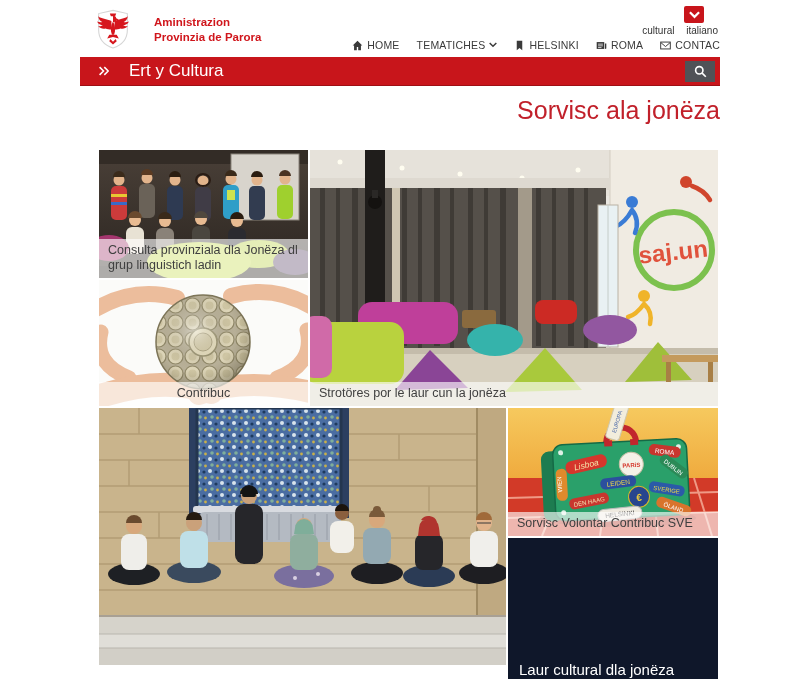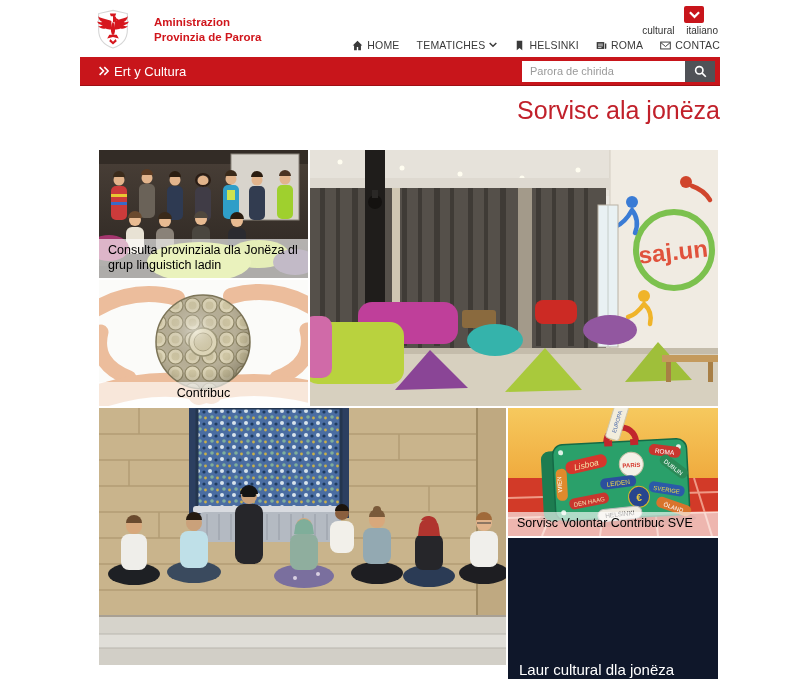--- a/index.html
+++ b/index.html
@@ -13,33 +13,33 @@
   .brand-text { font-size:11.5px; font-weight:bold; color:#d0161c; line-height:1.3; }
   .lang-toggle { position:absolute; right:16px; top:6px; width:20px; height:17px; background:#c8151b; border:0; border-radius:2px; cursor:pointer; display:flex; align-items:center; justify-content:center; }
   .lang-links { position:absolute; right:2px; top:25px; font-size:10px; color:#333; }
   .lang-links a { color:#333; text-decoration:none; margin-left:9px; }
   .mainnav { position:absolute; right:0; top:39px; display:flex; gap:17px; align-items:center; font-size:10.5px; color:#3a3a3a; letter-spacing:0.2px; }
   .mainnav .nav-item { display:flex; align-items:center; gap:4px; cursor:pointer; white-space:nowrap; }
   .icon-s { width:11px; height:11px; display:block; }
 
   
   .redbar { position:absolute; left:0; top:57px; width:640px; height:29px; background:#c8151b; display:flex; align-items:center; border-bottom:1px solid #9e0f14; }
-  .breadcrumb { margin-left:18px; color:#fff; font-size:13px; display:flex; align-items:center; gap:5px; cursor:pointer; }
+  .breadcrumb { margin-left:18px; color:#fff; font-size:17px; display:flex; align-items:center; gap:20px; cursor:pointer; }
   .searchbox { margin-left:auto; margin-right:5px; display:flex; }
   .searchbox input { width:163px; height:21px; border:0; padding:0 8px; font-size:11px; color:#555; font-family:"Liberation Sans",sans-serif; }
   .searchbox input::placeholder { color:#9a9a9a; }
   .search-btn { width:30px; height:21px; border:0; background:#505257; cursor:pointer; display:flex; align-items:center; justify-content:center; }
 
   
   .page-title { position:absolute; top:96px; left:0; width:640px; text-align:right; font-size:25px; font-weight:400; color:#c1202a; }
 
   
   .tile { position:absolute; display:block; overflow:hidden; background:#ddd; cursor:pointer; text-decoration:none; }
   .tile svg { display:block; }
-  .caption { position:absolute; left:0; right:0; bottom:0; background:rgba(255,255,255,0.63); color:#000000; font-size:12.5px; line-height:1.22; padding:4px 9px 5px; }
+  .caption { position:absolute; left:0; right:0; bottom:0; background:rgba(255,255,255,0.63); color:#404040; font-size:12.5px; line-height:1.22; padding:4px 9px 5px; }
   .t-consulta  { left:19px;  top:150px; width:209px; height:128px; }
   .t-contribuc { left:19px;  top:280px; width:209px; height:126px;text-align:center; }
   .t-room      { left:230px; top:150px; width:408px; height:256px; }
   .t-competenza{ left:19px;  top:408px; width:407px; height:257px; }
   .t-sve       { left:428px; top:408px; width:210px; height:128px; }
   .t-laur      { left:428px; top:538px; width:210px; height:164px; background:#0f172a; }
   .teaser-title { position:absolute; left:11px; bottom:24px; color:#fff; font-size:15px; }
   svg text { font-family:"Liberation Sans", sans-serif; }
 </style>
 </head>
@@ -114,21 +114,20 @@
     </nav>
 
     <div class="redbar">
       <div class="breadcrumb">
         <svg width="11" height="10" viewBox="0 0 14 12">
           <path d="M2 1l5 5-5 5M8 1l5 5-5 5" fill="none" stroke="#fff" stroke-width="2"></path>
         </svg>
         <span>Ert y Cultura</span>
       </div>
       <div class="searchbox">
-        <input type="text" placeholder="Parora de chirida" style="">
         <button class="search-btn">
           <svg width="13" height="13" viewBox="0 0 16 16">
             <circle cx="6.5" cy="6.5" r="4.5" fill="none" stroke="#fff" stroke-width="2"></circle>
             <path d="M10 10l4.5 4.5" stroke="#fff" stroke-width="2"></path>
           </svg>
         </button>
       </div>
     </div>
 
     <h1 class="page-title">Sorvisc ala jonëza</h1>
@@ -300,20 +299,21 @@
         <ellipse cx="185" cy="190" rx="28" ry="16" fill="#35b3ab"></ellipse>
         <path d="M85 240 L120 200 L158 238 Z" fill="#8a4596"></path>
         <path d="M195 242 L235 198 L272 240 Z" fill="#a9c93c"></path>
         <ellipse cx="300" cy="180" rx="27" ry="15" fill="#9257a0"></ellipse>
         <path d="M315 232 L348 192 L382 230 Z" fill="#9fbf3a"></path>
 
         <rect x="352" y="205" width="56" height="7" fill="#c49a5d"></rect>
         <rect x="356" y="212" width="5" height="20" fill="#a87f45"></rect>
           <rect x="398" y="212" width="5" height="20" fill="#a87f45"></rect>
       </svg>
+      <div class="caption">Strotöres por le laur cun la jonëza</div>
     </a>
 
     <a class="tile t-competenza">
       <svg width="407" height="257" viewBox="0 0 407 257">
         <defs>
           <pattern id="mz" width="12" height="12" patternUnits="userSpaceOnUse">
             <rect width="12" height="12" fill="#4a6da2"></rect>
             <circle cx="3" cy="3" r="2" fill="#d8e4ec"></circle>
             <circle cx="9" cy="4" r="1.6" fill="#1e3a5e"></circle>
             <circle cx="5" cy="9" r="1.8" fill="#7fae9c"></circle>

